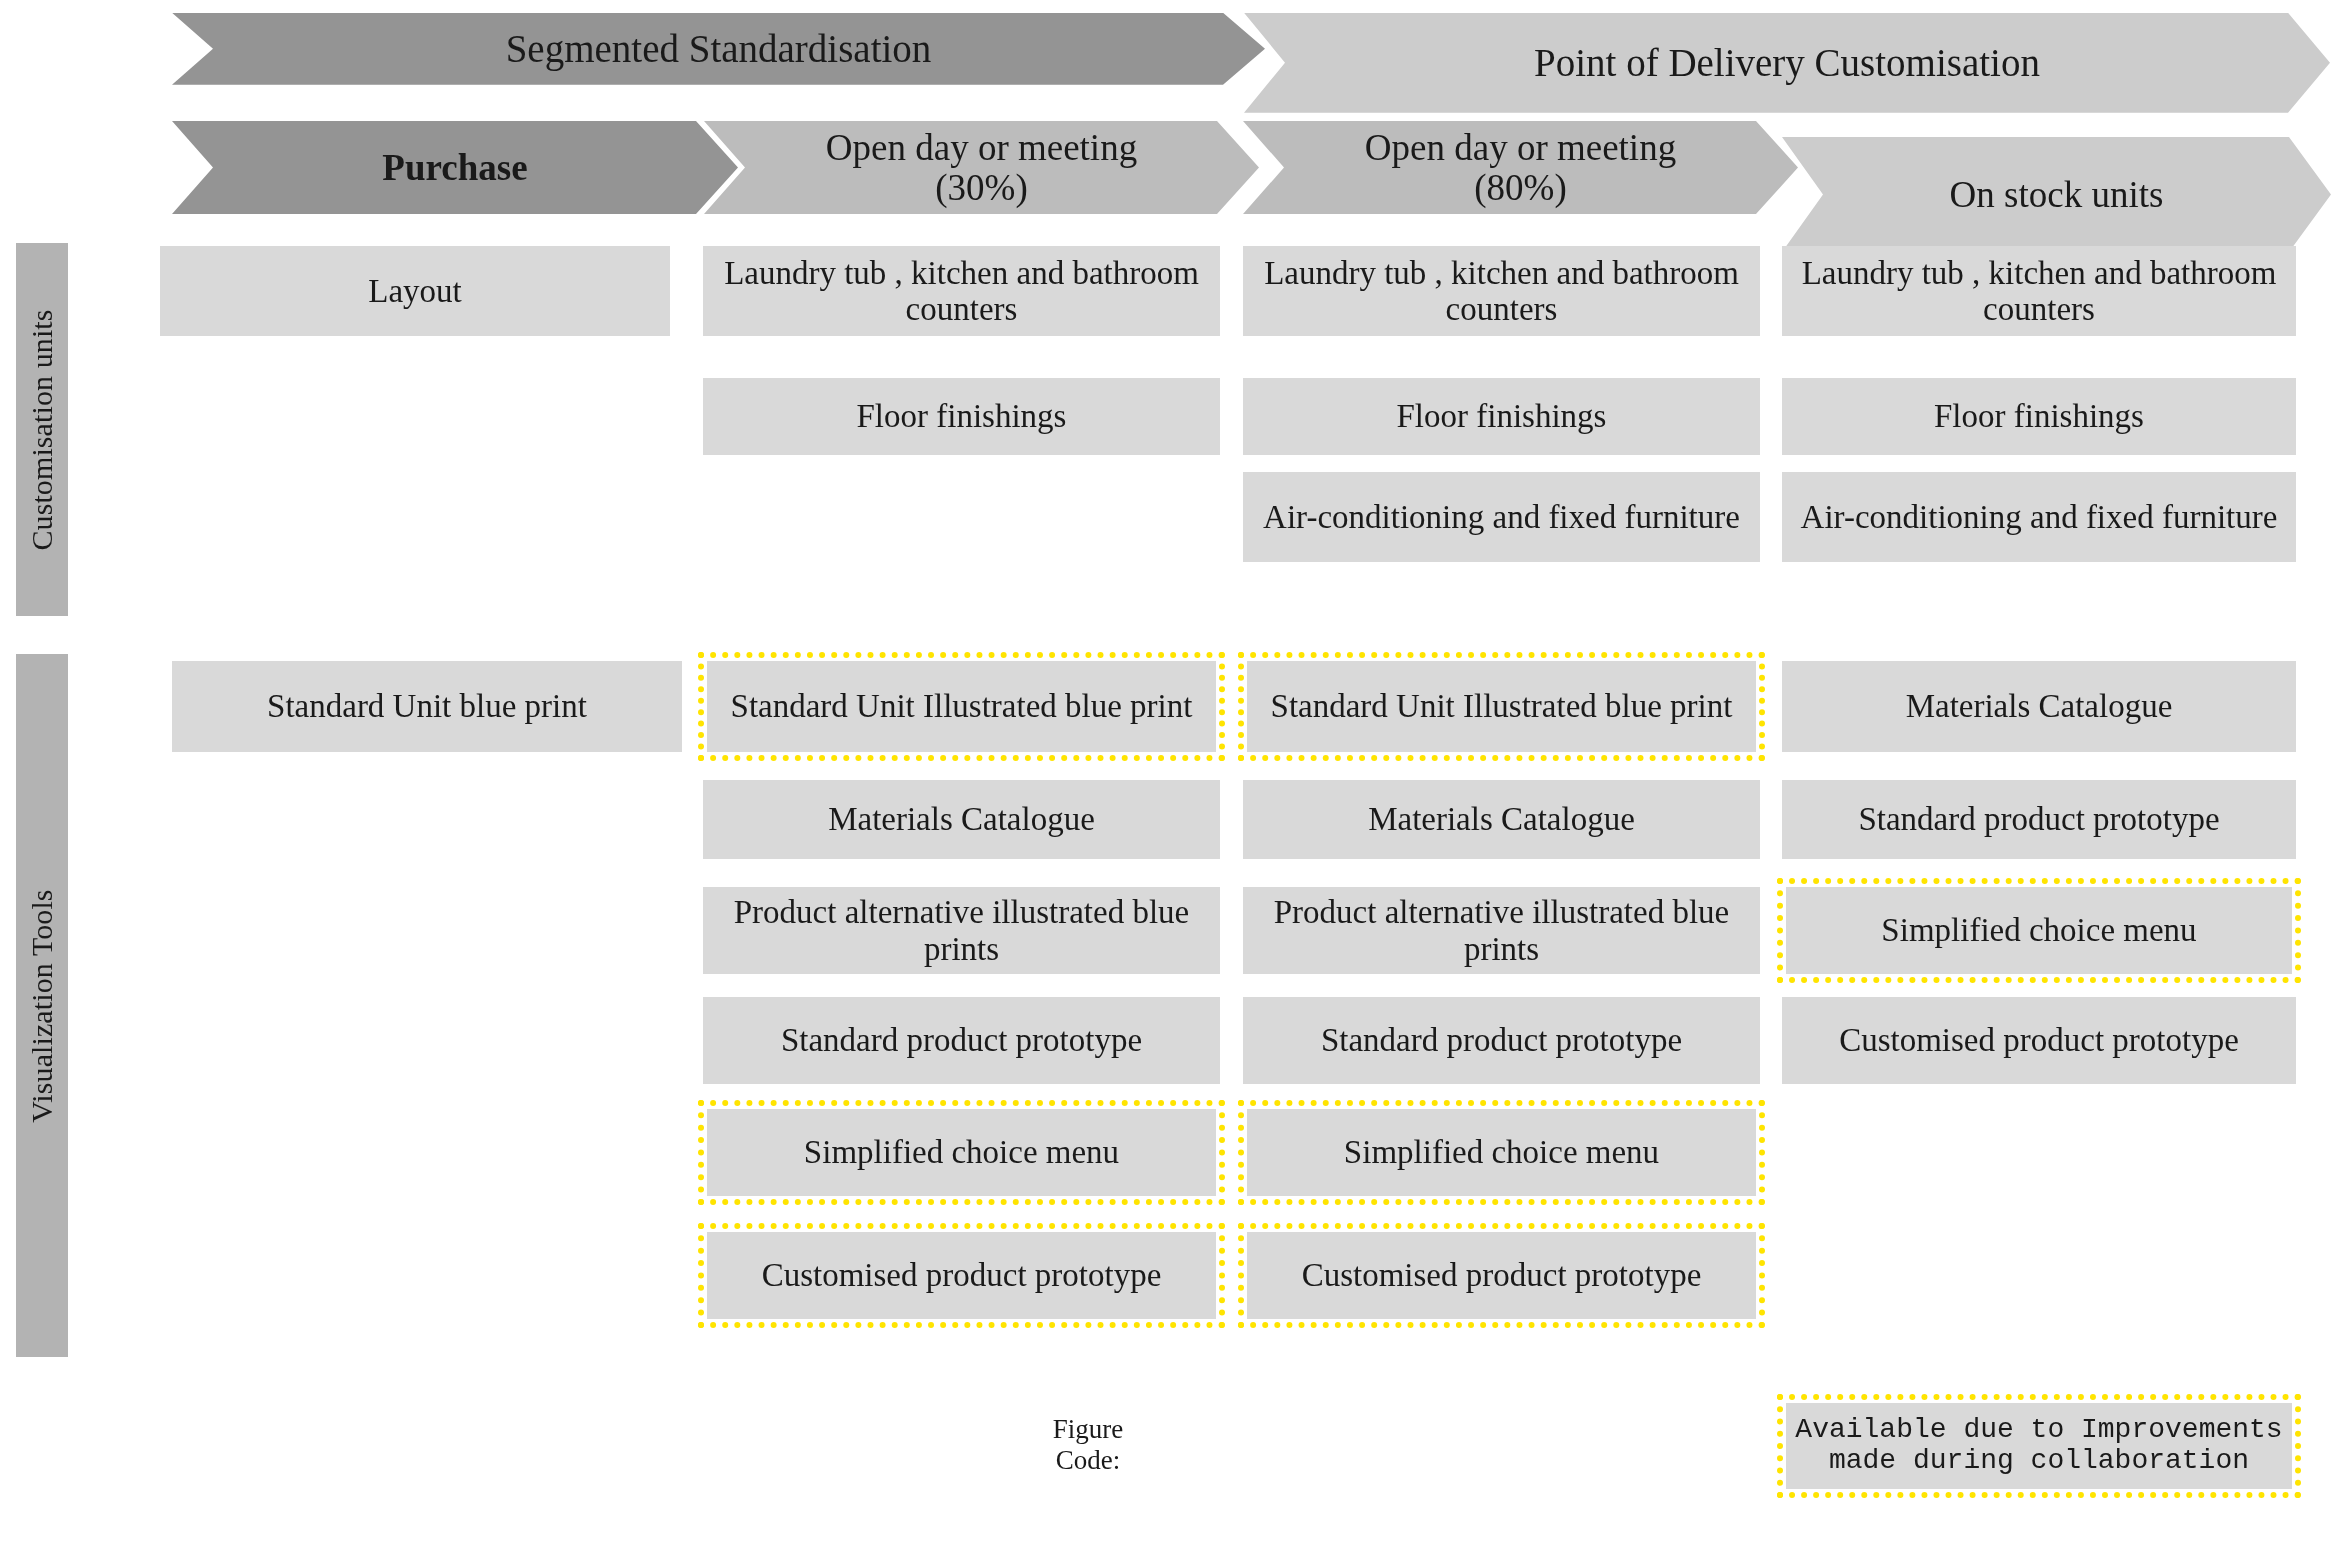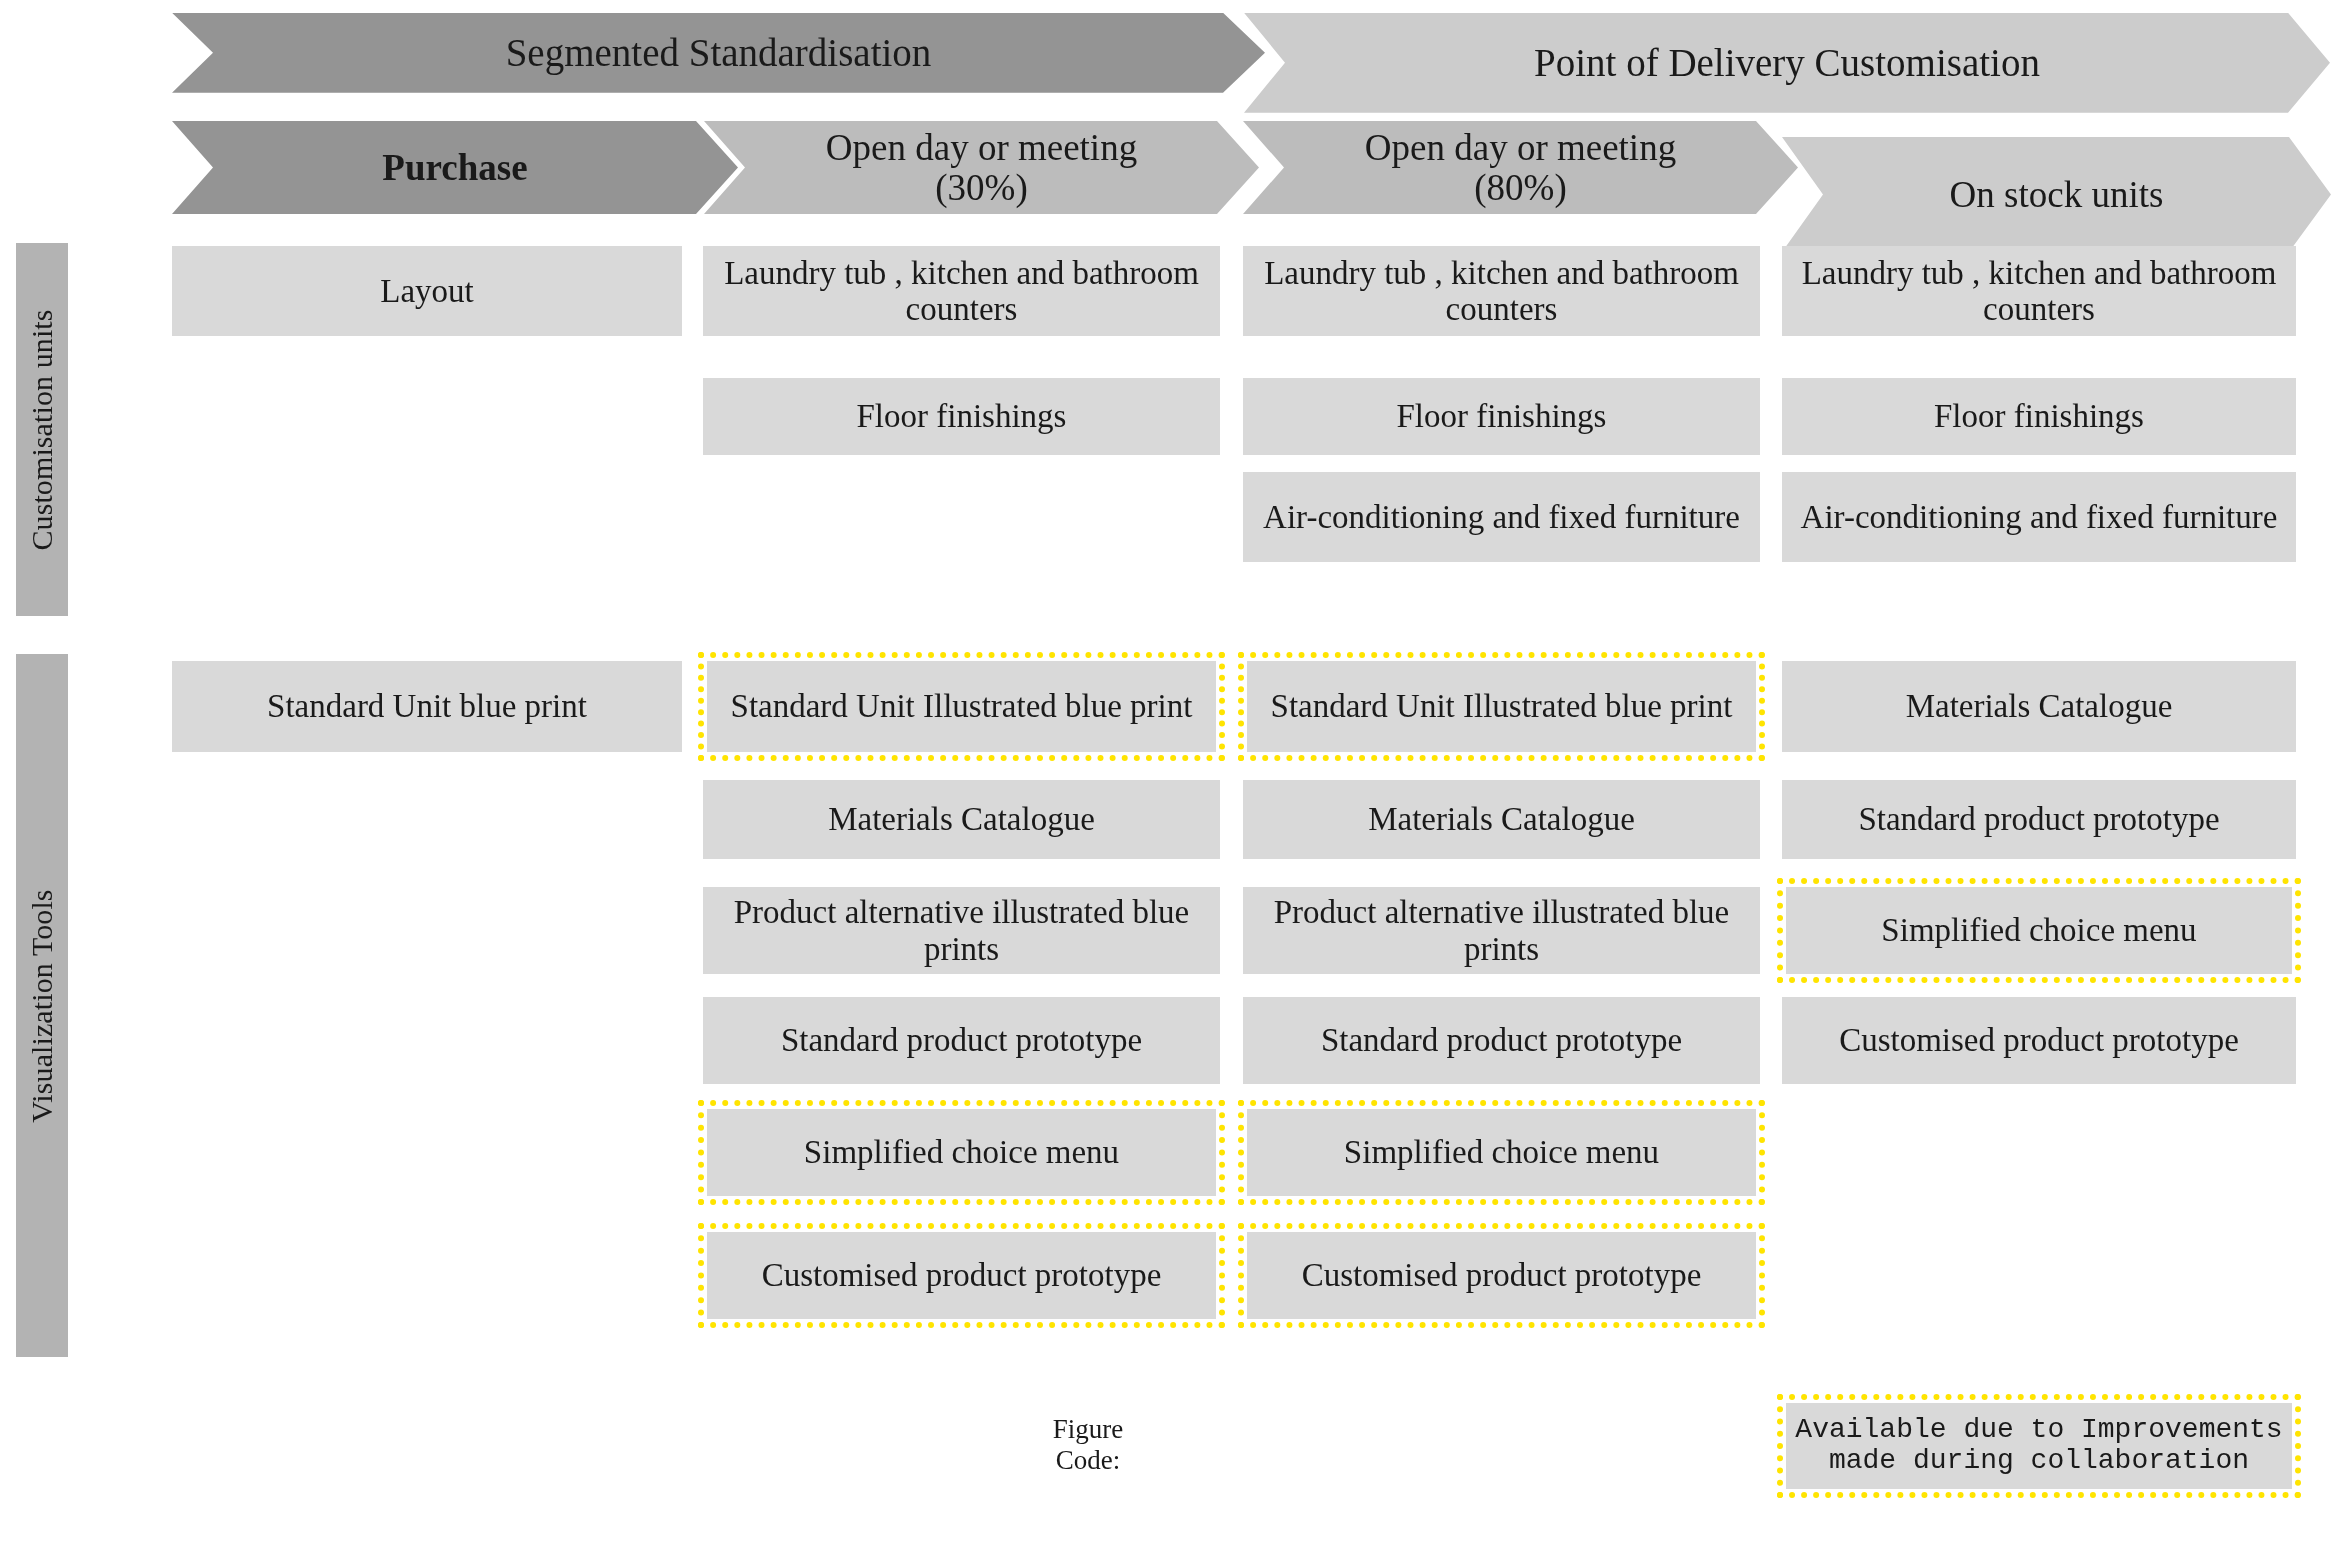--- a/index.html
+++ b/index.html
@@ -71,21 +71,21 @@
   .fs-hdr2{font-size:37px;}
   .fs-cell{font-size:33px;}
   .fs-legend{font-size:28px;}
   .fs-legend-lbl{font-size:27px;}
 </style>
 </head>
 <body>
 
 <div id="root">
 
-  <div class="chev first shade-dark fs-hdr1" style="left:172px;top:12.7px;width:1093px;height:80px;">
+  <div class="chev first shade-dark fs-hdr1" style="left:172px;top:12.7px;width:1093px;height:72px;">
     <span class="txt">Segmented Standardisation</span>
   </div>
 
   <div class="chev mid shade-light fs-hdr1" style="left:1244px;top:12.7px;width:1086px;height:100px;">
     <span class="txt">Point of Delivery Customisation</span>
   </div>
 
   <div class="chev first shade-dark fs-hdr2" style="left:172px;top:121px;width:566px;height:93px;font-weight:bold;">
     <span class="txt">Purchase</span>
   </div>
@@ -109,21 +109,21 @@
   </div>
 
   <div class="sidelab" style="left:15.5px;top:243px;width:52px;height:373px;">
     <span>Customisation units</span>
   </div>
 
   <div class="sidelab" style="left:15.5px;top:654px;width:52px;height:703px;">
     <span>Visualization Tools</span>
   </div>
 
-  <div class="cell fs-cell" style="left:172px;top:246px;width:510px;height:90px;">
+  <div class="cell fs-cell" style="left:160px;top:246px;width:510px;height:90px;">
     <span>Layout</span>
   </div>
   <div class="cell fs-cell" style="left:703px;top:246px;width:517px;height:90px;">
     <span>Laundry tub , kitchen and bathroom counters</span>
   </div>
   <div class="cell fs-cell" style="left:1243px;top:246px;width:517px;height:90px;">
     <span>Laundry tub , kitchen and bathroom counters</span>
   </div>
   <div class="cell fs-cell" style="left:1782px;top:246px;width:514px;height:90px;">
     <span>Laundry tub , kitchen and bathroom counters</span>

